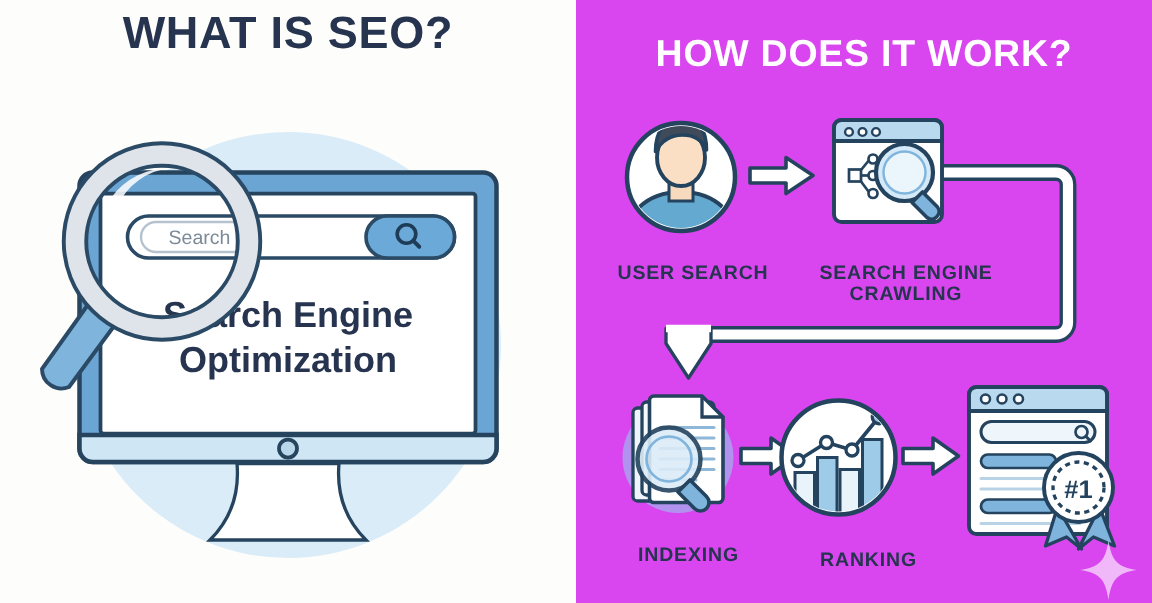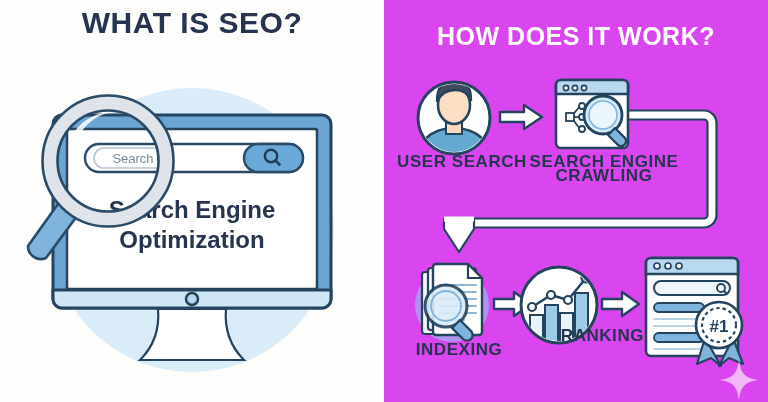--- a/index.html
+++ b/index.html
@@ -67,31 +67,32 @@
   #right-art {
     position: absolute;
     left: 0;
     top: 0;
     width: 384px;
     height: 402px;
   }
   .flow-label {
     position: absolute;
     text-align: center;
-    font-size: 17px;
+    font-size: 13px;
     font-weight: 700;
     color: #26344f;
     letter-spacing: 0.55px;
     line-height: 14px;
     white-space: pre-line;
+    margin-top: 20px;
   }
   #label-user-search { left: 8px;   top: 155px; width: 140px; }
   #label-crawling    { left: 140px; top: 155px; width: 160px; }
   #label-indexing    { left: 10px;  top: 343px; width: 130px; }
-  #label-ranking     { left: 130px; top: 329px; width: 130px; text-align: right; }
+  #label-ranking     { left: 130px; top: 346px; width: 130px; }
   #label-serp        { left: 235px; top: 366px; width: 145px; }
 </style>
 </head>
 <body>
 
 <div id="canvas">
 
   <div id="left-panel" class="panel">
 
     <div id="left-title" class="panel-title">WHAT IS SEO?</div>

